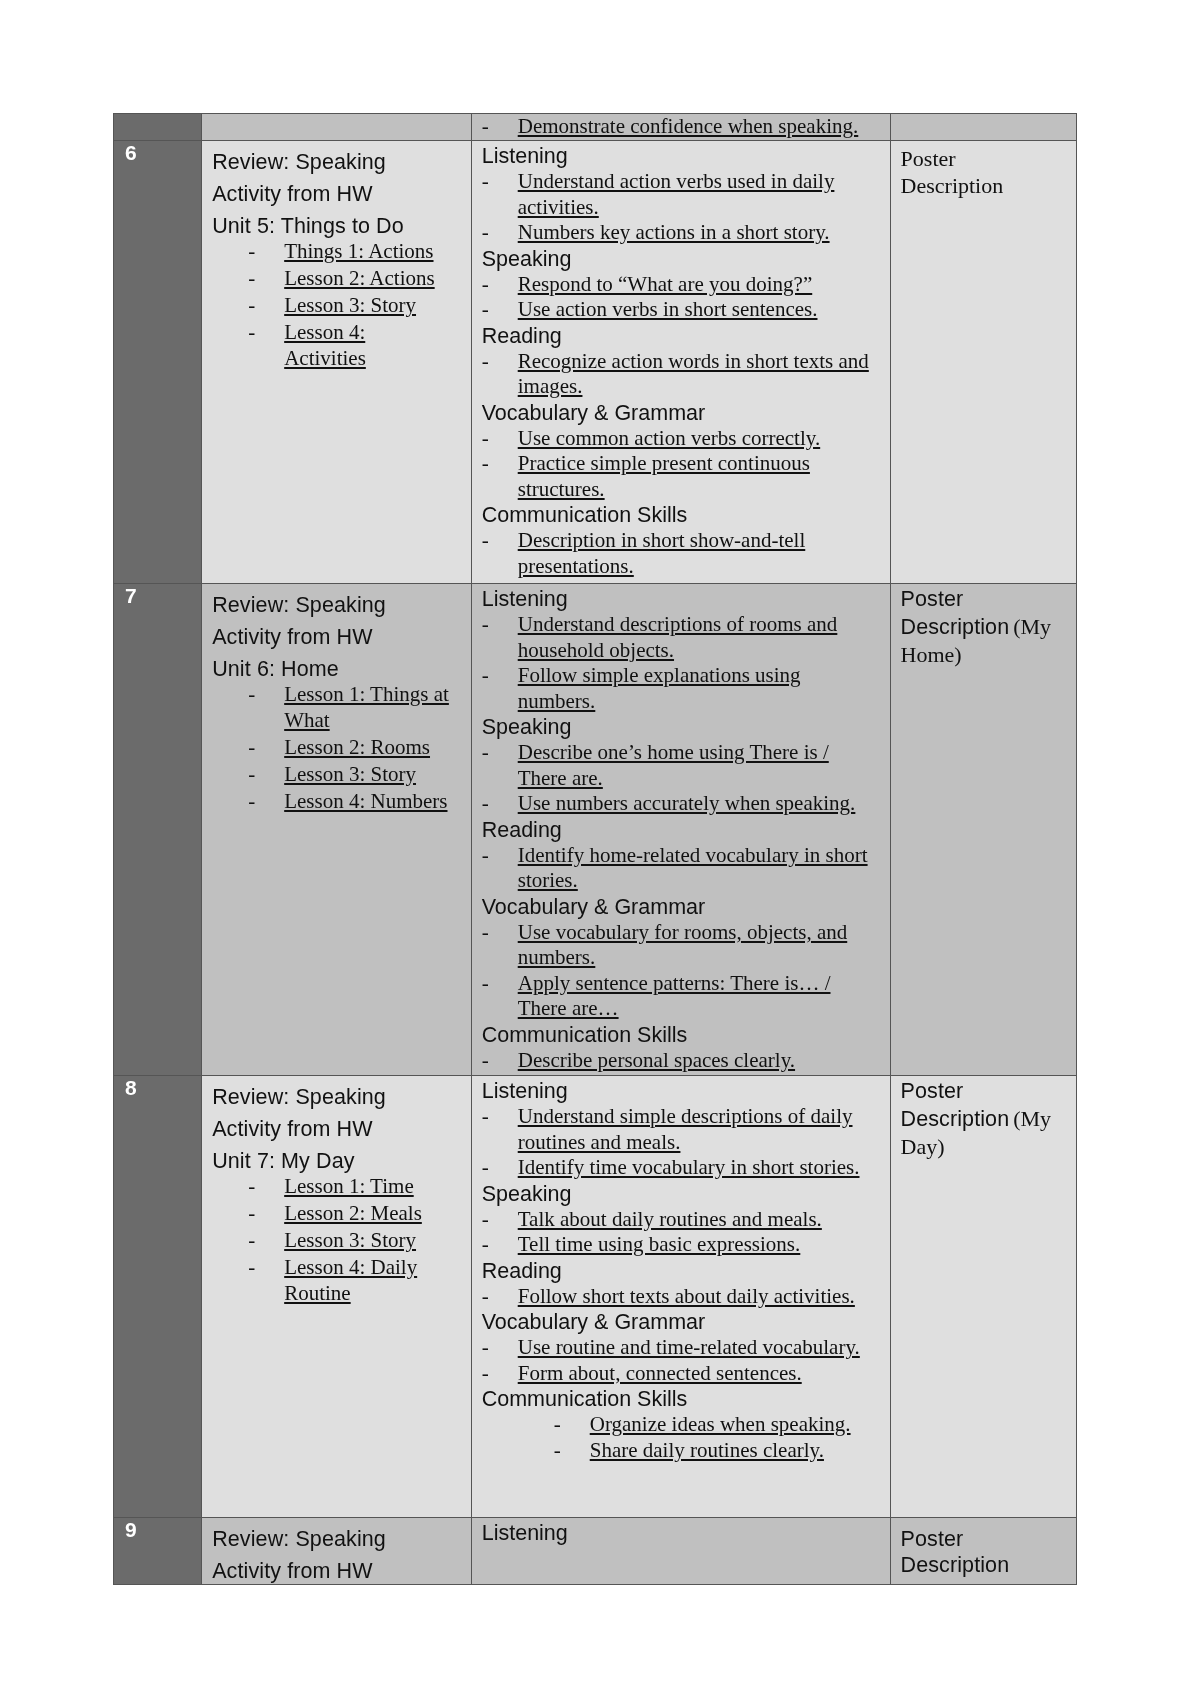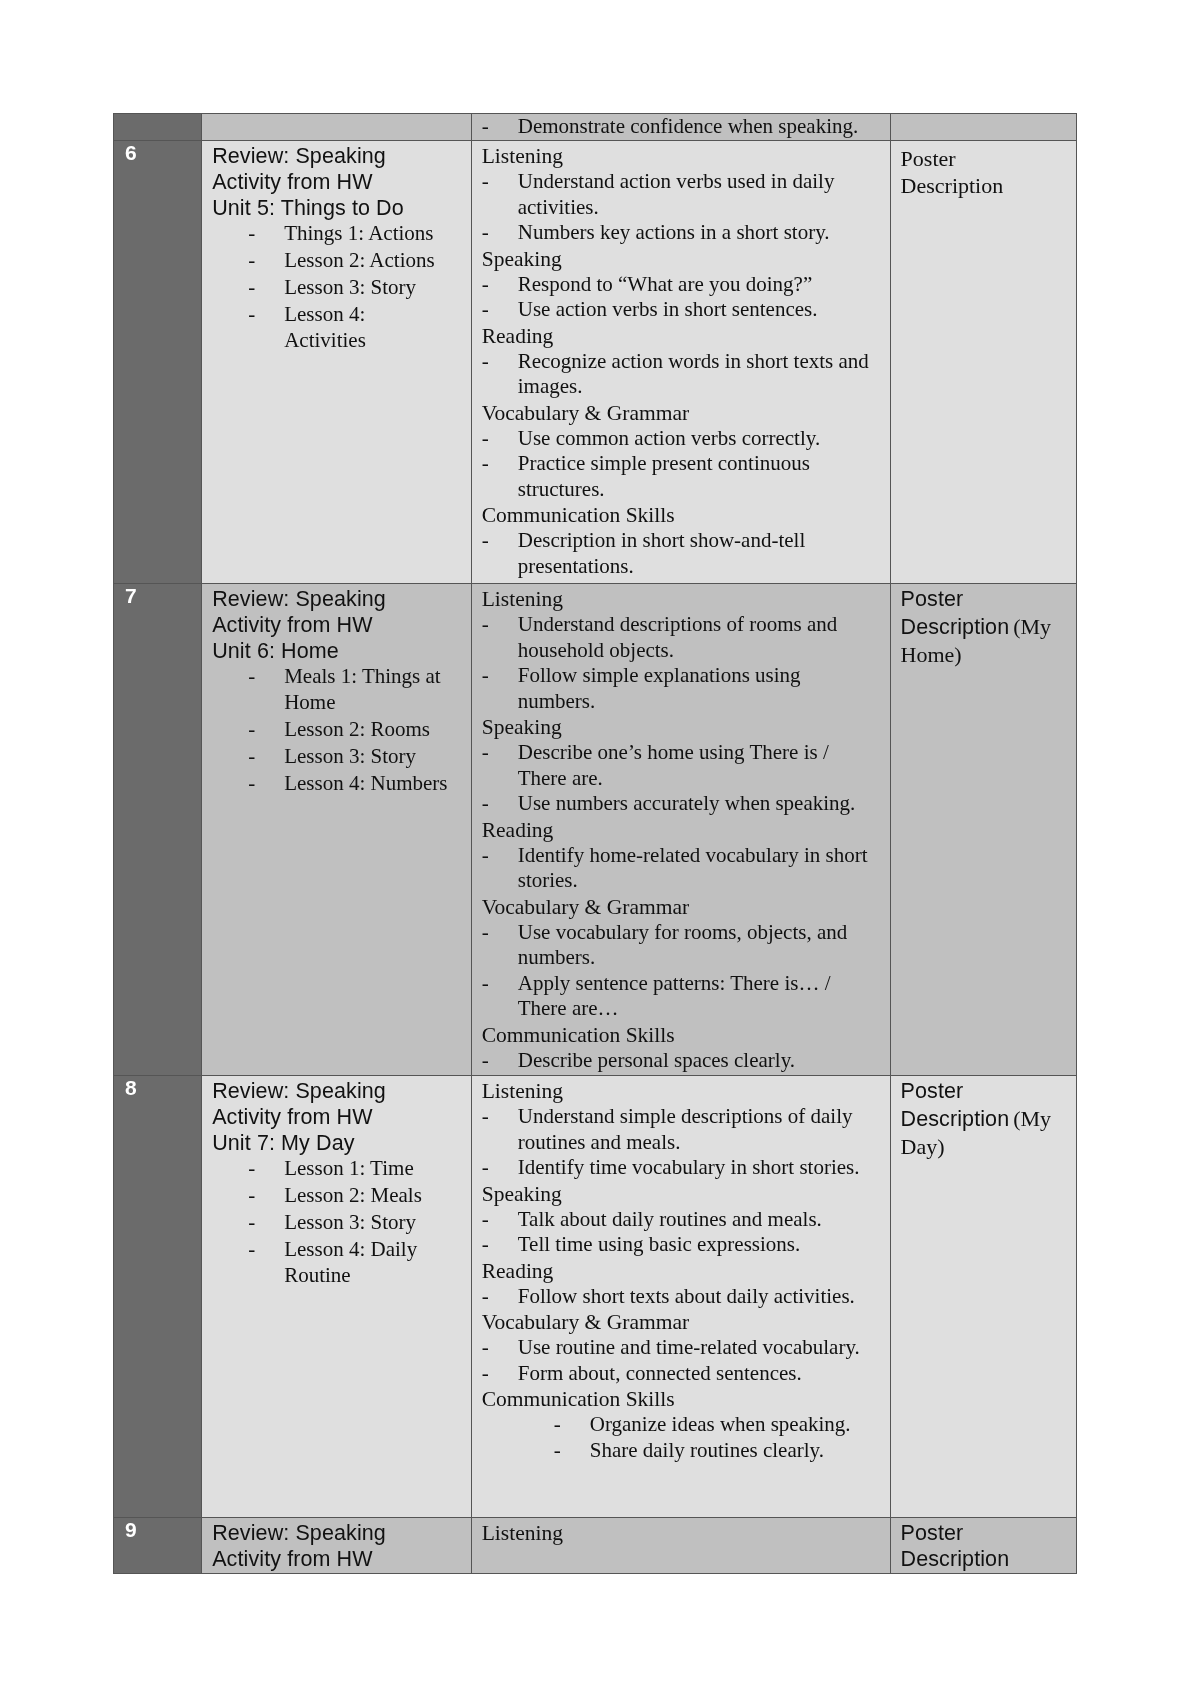--- a/index.html
+++ b/index.html
@@ -3,31 +3,31 @@
 <meta charset="utf-8">
 <style>
   html, body { margin:0; padding:0; background:#ffffff; }
   body { width:1191px; height:1684px; position:relative; overflow:hidden; }
   .tbl { position:absolute; left:113px; top:113px; width:964px; border-collapse:collapse; table-layout:fixed; }
   .tbl td { border:1.5px solid #555; vertical-align:top; padding:0; }
   .c1 { width:88px; background:#6b6b6b; color:#fff; font-family:"Liberation Sans", sans-serif; font-weight:bold; font-size:21px; padding:0 0 0 11px !important; }
   .light { background:#dfdfdf; }
   .mid { background:#c0c0c0; }
   .inner { padding:2px 8px 0 10px; }
-  .sans { font-family:"Liberation Sans", sans-serif; font-size:21.5px; line-height:26px; color:#111; letter-spacing:0.1px; }
+  .sans { font-family:"Liberation Sans", sans-serif; font-size:21.5px; line-height:26px; color:#111; letter-spacing:0.1px;margin-top:6px; }
   .serif { font-family:"Liberation Serif", serif; font-size:21px; line-height:25.5px; color:#111; }
   .bul { display:flex; }
   .bul .d { width:36px; flex:none; }
-  .bul .t { flex:1; }
+  .bul .t { flex:1;text-decoration:underline; }
   .lessons .bul { padding-left:36px; margin-bottom:1.5px; }
   .lessons .bul .d { width:36px; }
   .obj .bul { }
   .obj .bul.deep .d { padding-left:36px; width:36px; }
   .obj .bul.deep { padding-left:36px; }
-  .heading { font-family:Liberation Serif, serif; font-size:21.5px; line-height:26px; color:#111; }
+  .heading { font-family:Liberation Sans, sans-serif; font-size:21.5px; line-height:26px; color:#111; }
   .rnum { padding-top:2px; }
 </style>
 </head>
 <body>
 
 <table class="tbl">
   <colgroup>
     <col style="width:88px">
       <col style="width:269px">
       <col style="width:418px">
@@ -127,21 +127,21 @@
   <tr style="height:492px">
     <td class="c1 rnum">7</td>
     <td class="mid">
       <div class="inner">
         <div class="sans">Review: Speaking</div>
         <div class="sans">Activity from HW</div>
         <div class="sans">Unit 6: Home</div>
         <div class="lessons serif">
           <div class="bul">
                 <span class="d">-</span>
-                <span class="t">Meals 1: Things at Home</span>
+                <span class="t">Lesson 1: Things at What</span>
               </div>
           <div class="bul">
                 <span class="d">-</span>
                 <span class="t">Lesson 2: Rooms</span>
               </div>
           <div class="bul">
                 <span class="d">-</span>
                 <span class="t">Lesson 3: Story</span>
               </div>
           <div class="bul">

